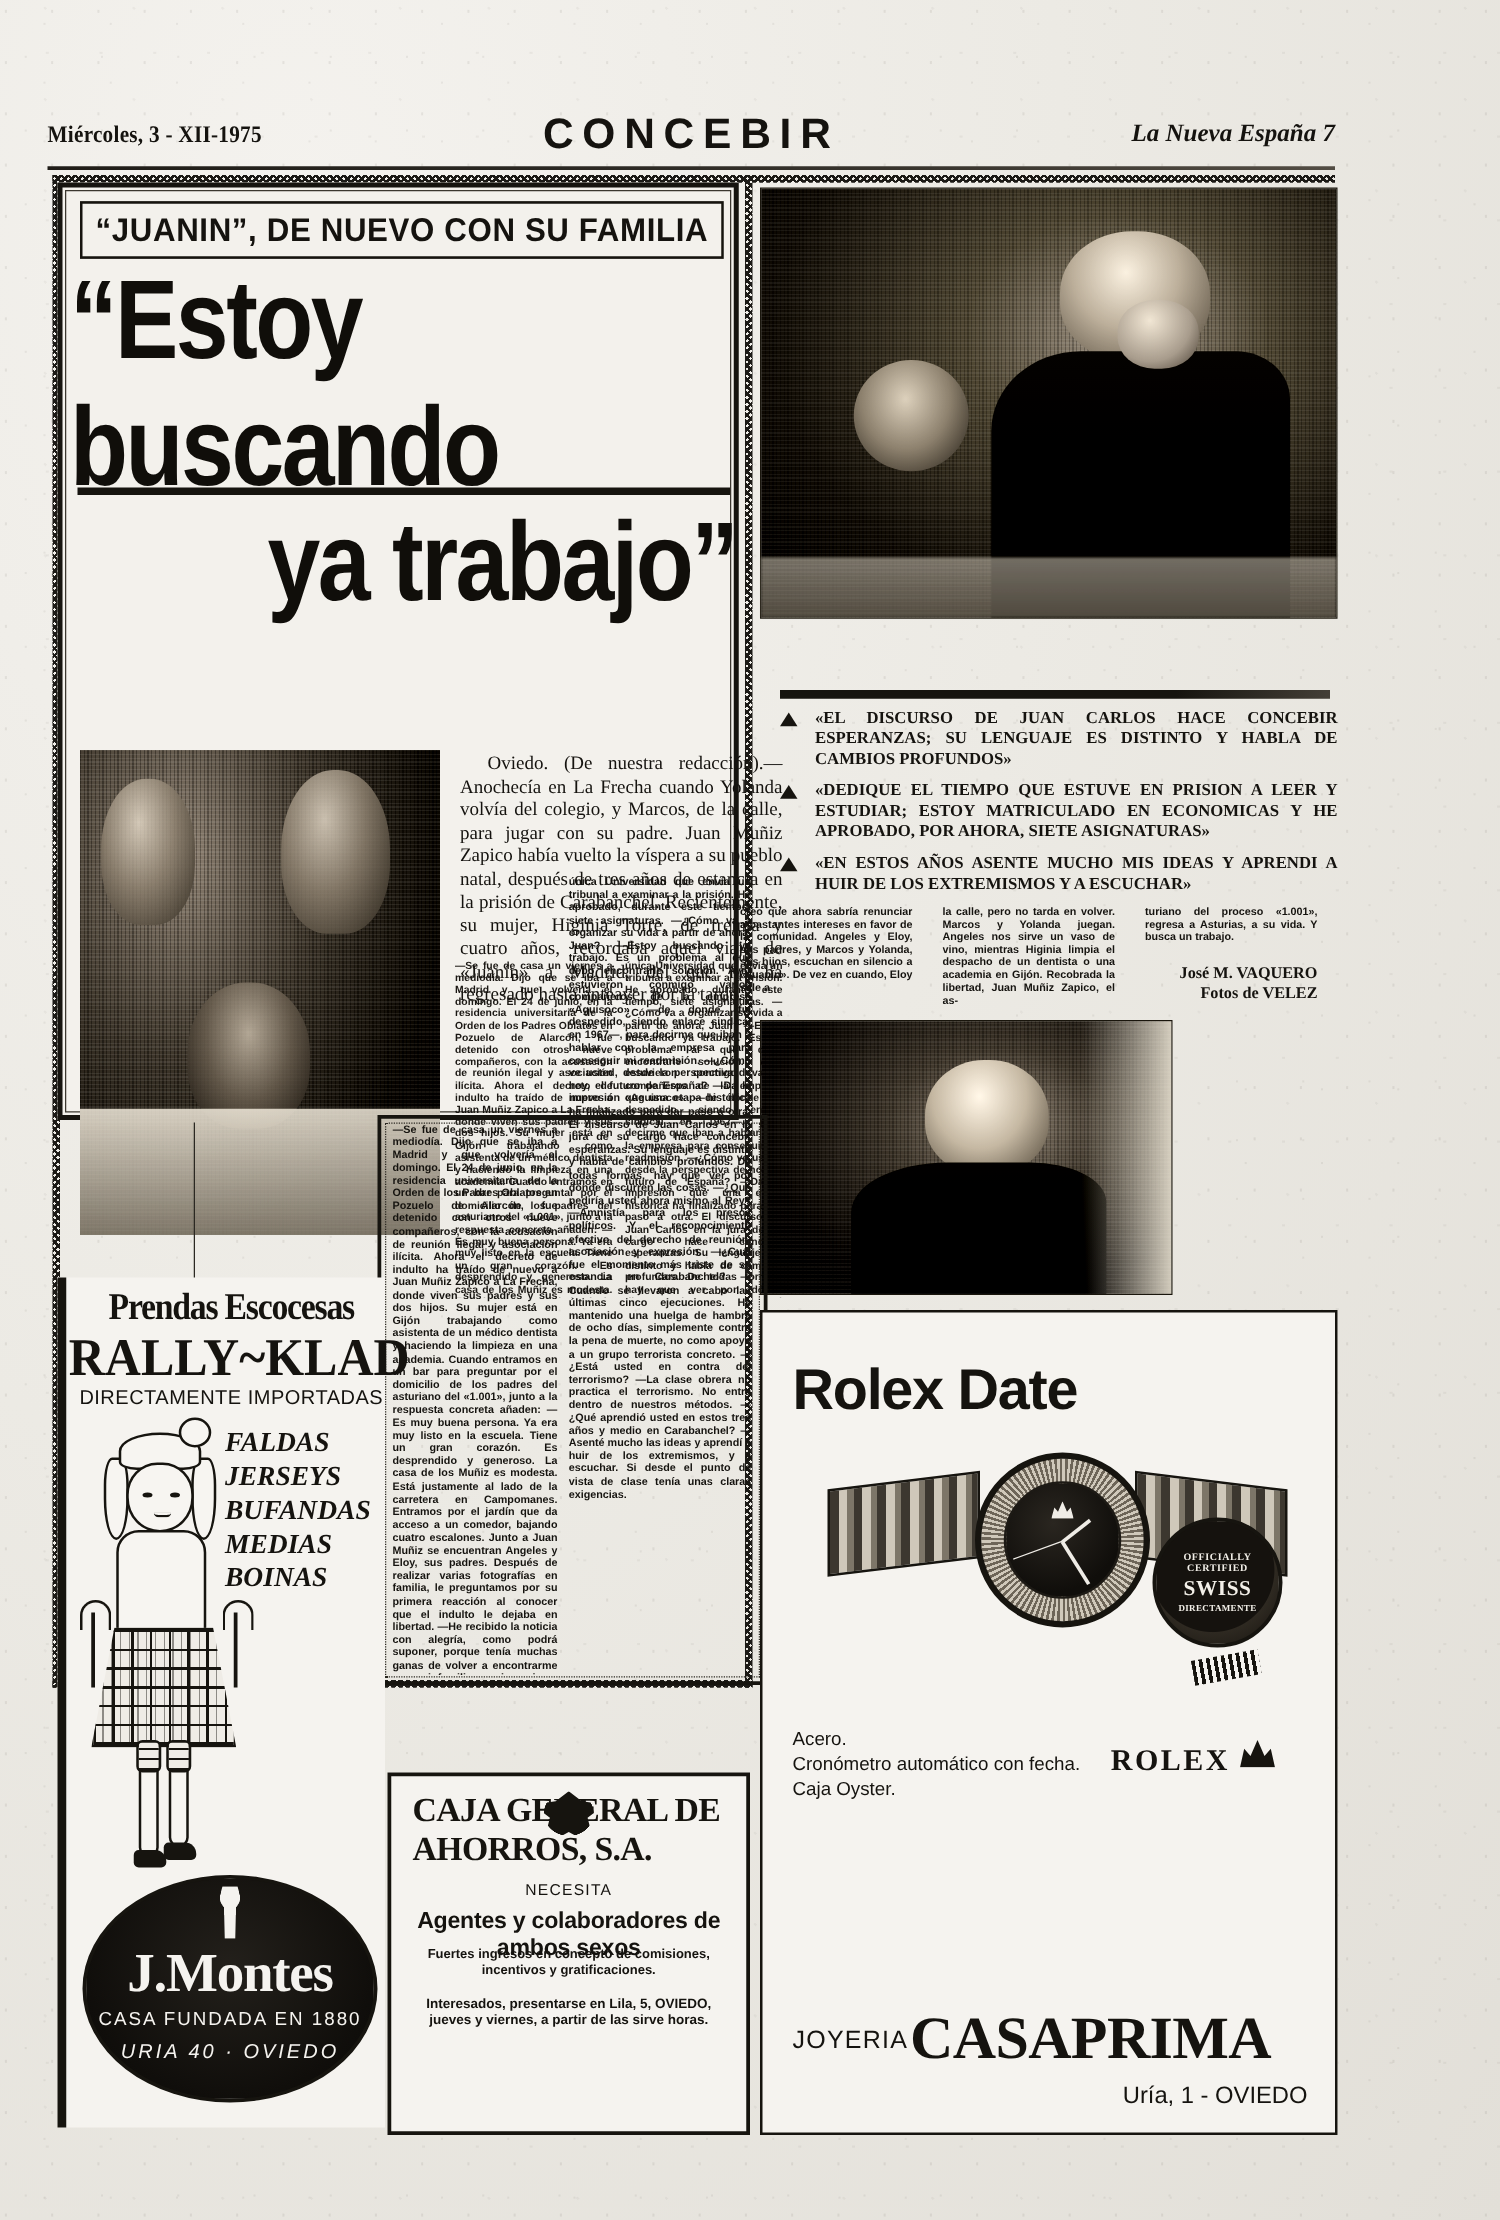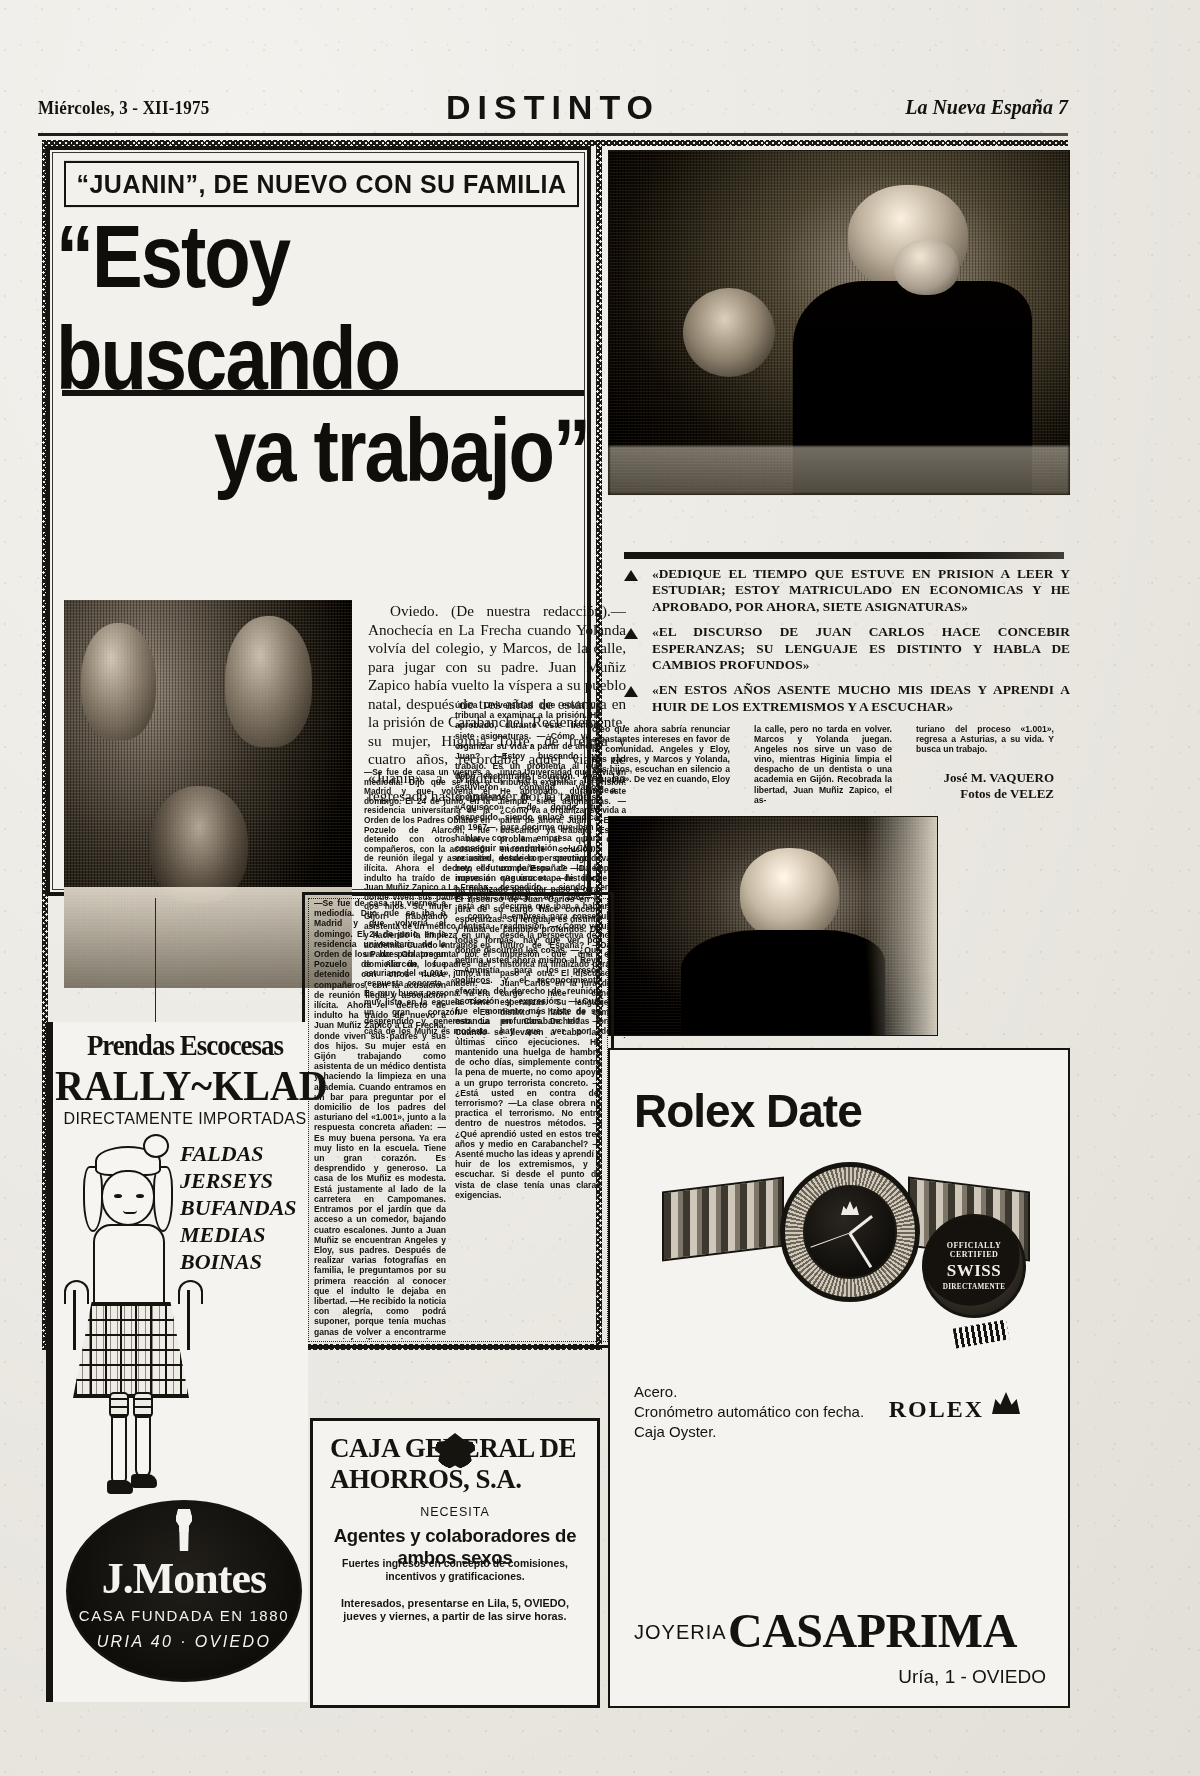--- a/index.html
+++ b/index.html
@@ -516,21 +516,21 @@
   .chain-bottom{ left:42px;  top:1344px; width:560px;  height:6px; }
 </style>
 </head>
 <body>
 
 <div class="page">
   <div class="grain"></div>
 
   <div class="masthead">
     <div class="md-date">Miércoles, 3 - XII-1975</div>
-    <div class="md-title">DISTINTO</div>
+    <div class="md-title">CONCEBIR</div>
     <div class="md-paper">La Nueva España 7</div>
   </div>
   <div class="md-rule"></div>
 
   <div class="chain-top zz"></div>
   <div class="chain-left zz"></div>
   <div class="chain-right zz"></div>
   <div class="chain-bottom zz"></div>
 
   <div class="artbox">
@@ -562,25 +562,25 @@
     <div class="pt-child"></div>
     <div class="pt-hand"></div>
     <div class="pt-bottomband"></div>
   </div>
 
   <div class="bullets-rule"></div>
 
   <div class="bullets">
     <div class="bullet">
       <span class="tri"></span>
-      <span>«DEDIQUE EL TIEMPO QUE ESTUVE EN PRISION A LEER Y ESTUDIAR; ESTOY MATRICULADO EN ECONOMICAS Y HE APROBADO, POR AHORA, SIETE ASIGNATURAS»</span>
+      <span>«EL DISCURSO DE JUAN CARLOS HACE CONCEBIR ESPERANZAS; SU LENGUAJE ES DISTINTO Y HABLA DE CAMBIOS PROFUNDOS»</span>
     </div>
     <div class="bullet">
       <span class="tri"></span>
-      <span>«EL DISCURSO DE JUAN CARLOS HACE CONCEBIR ESPERANZAS; SU LENGUAJE ES DISTINTO Y HABLA DE CAMBIOS PROFUNDOS»</span>
+      <span>«DEDIQUE EL TIEMPO QUE ESTUVE EN PRISION A LEER Y ESTUDIAR; ESTOY MATRICULADO EN ECONOMICAS Y HE APROBADO, POR AHORA, SIETE ASIGNATURAS»</span>
     </div>
     <div class="bullet">
       <span class="tri"></span>
       <span>«EN ESTOS AÑOS ASENTE MUCHO MIS IDEAS Y APRENDI A HUIR DE LOS EXTREMISMOS Y A ESCUCHAR»</span>
     </div>
   </div>
 
   <div class="band3">
     <div class="c">creo que ahora sabría renunciar a bastantes intereses en favor de la comunidad. Angeles y Eloy, sus padres, y Marcos y Yolanda, sus hijos, escuchan en silencio a «Juanín». De vez en cuando, Eloy sale a</div>
     <div class="c">la calle, pero no tarda en volver. Marcos y Yolanda juegan. Angeles nos sirve un vaso de vino, mientras Higinia limpia el despacho de un dentista o una academia en Gijón. Recobrada la libertad, Juan Muñiz Zapico, el as-</div>

